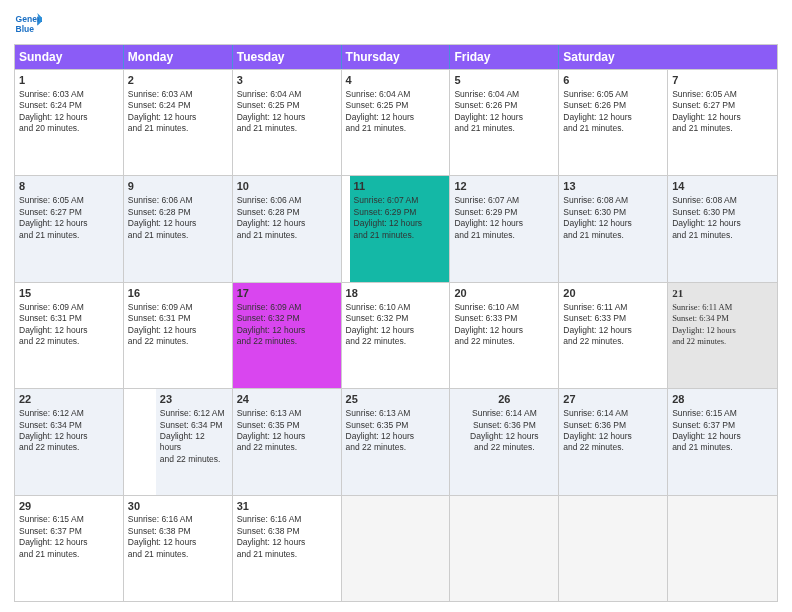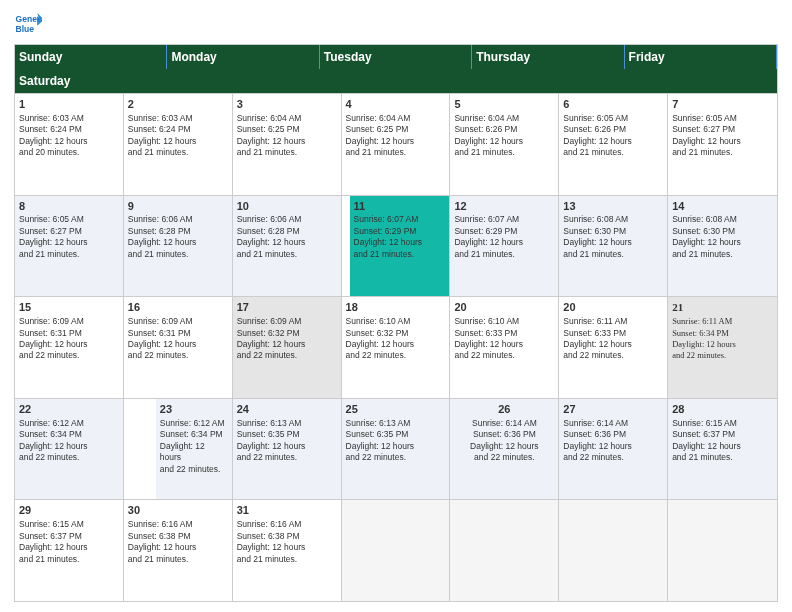--- a/index.html
+++ b/index.html
@@ -46,22 +46,22 @@
       color: #555;
     }
     .calendar {
       flex: 1;
       display: flex;
       flex-direction: column;
       border: 1px solid #ccc;
     }
     .cal-header {
       display: grid;
-      grid-template-columns: repeat(5, 1fr);
-      background: #14532d;
+      grid-template-columns: repeat(7, 1fr);
+      background: #8b5cf6;
     }
     .cal-header-cell {
       color: white;
       font-size: 12px;
       font-weight: bold;
       padding: 5px 4px;
       text-align: left;
       border-right: 1px solid #4a90d9;
     }
     .cal-header-cell:last-child { border-right: none; }
@@ -234,21 +234,21 @@
             <div>Daylight: 12 hours</div>
             <div>and 22 minutes.</div>
           </div>
           <div class="cal-cell" style="background: rgb(255, 255, 255);">
             <span class="day-num">16</span>
             <div>Sunrise: 6:09 AM</div>
             <div>Sunset: 6:31 PM</div>
             <div>Daylight: 12 hours</div>
             <div>and 22 minutes.</div>
           </div>
-          <div class="cal-cell" style="background: #e5e5e5;">
+          <div class="cal-cell" style="background: #d946ef;">
             <span class="day-num">17</span>
             <div>Sunrise: 6:09 AM</div>
             <div>Sunset: 6:32 PM</div>
             <div>Daylight: 12 hours</div>
             <div>and 22 minutes.</div>
           </div>
           <div class="cal-cell" style="background: rgb(255, 255, 255);">
             <span class="day-num">18</span>
             <div>Sunrise: 6:10 AM</div>
             <div>Sunset: 6:32 PM</div>

